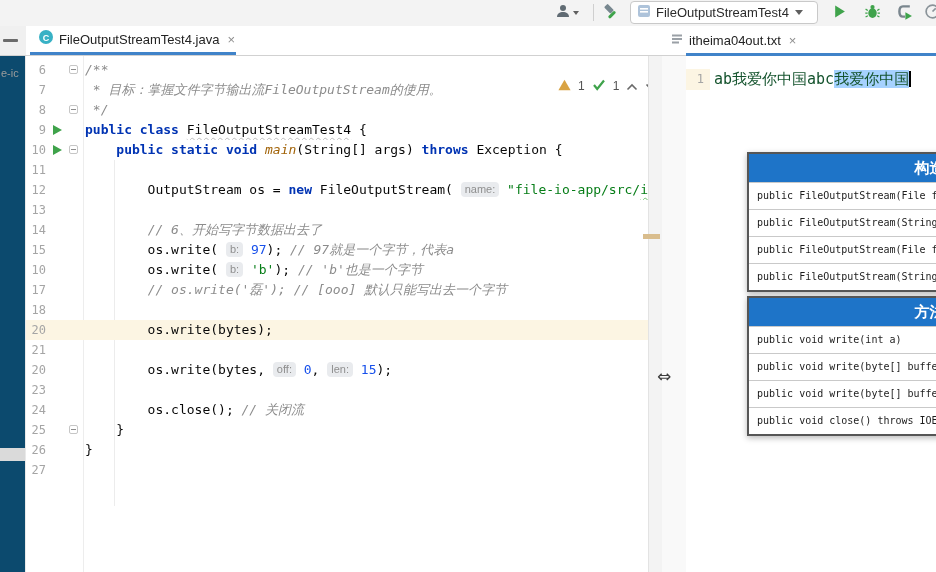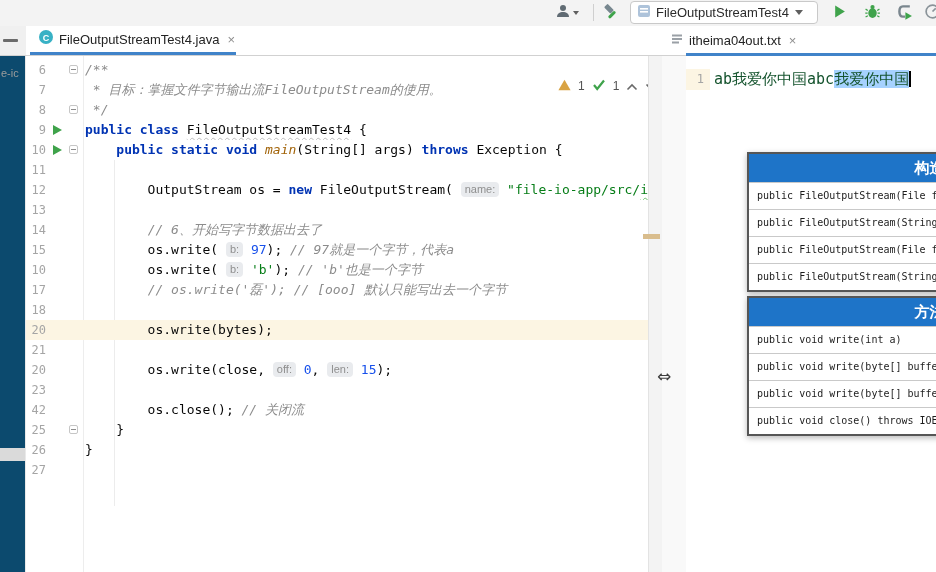--- a/index.html
+++ b/index.html
@@ -266,30 +266,30 @@
       <div class="code-row">
         <span class="ln">21</span>
         <span class="runcol"></span>
         <span class="foldcol"></span>
         <span class="code-text"></span>
       </div>
       <div class="code-row">
         <span class="ln">20</span>
         <span class="runcol"></span>
         <span class="foldcol"></span>
-        <span class="code-text"><span class="sg-p">        os.write(close, </span><span class="sg-h">off:</span><span class="sg-p"> </span><span class="sg-n">0</span><span class="sg-p">, </span><span class="sg-h">len:</span><span class="sg-p"> </span><span class="sg-n">15</span><span class="sg-p">);</span></span>
+        <span class="code-text"><span class="sg-p">        os.write(bytes, </span><span class="sg-h">off:</span><span class="sg-p"> </span><span class="sg-n">0</span><span class="sg-p">, </span><span class="sg-h">len:</span><span class="sg-p"> </span><span class="sg-n">15</span><span class="sg-p">);</span></span>
       </div>
       <div class="code-row">
         <span class="ln">23</span>
         <span class="runcol"></span>
         <span class="foldcol"></span>
         <span class="code-text"></span>
       </div>
       <div class="code-row">
-        <span class="ln">42</span>
+        <span class="ln">24</span>
         <span class="runcol"></span>
         <span class="foldcol"></span>
         <span class="code-text"><span class="sg-p">        os.close(); </span><span class="sg-c">// 关闭流</span></span>
       </div>
       <div class="code-row">
         <span class="ln">25</span>
         <span class="runcol"></span>
         <span class="foldcol has-fold"></span>
         <span class="code-text"><span class="sg-p">    }</span></span>
       </div>

